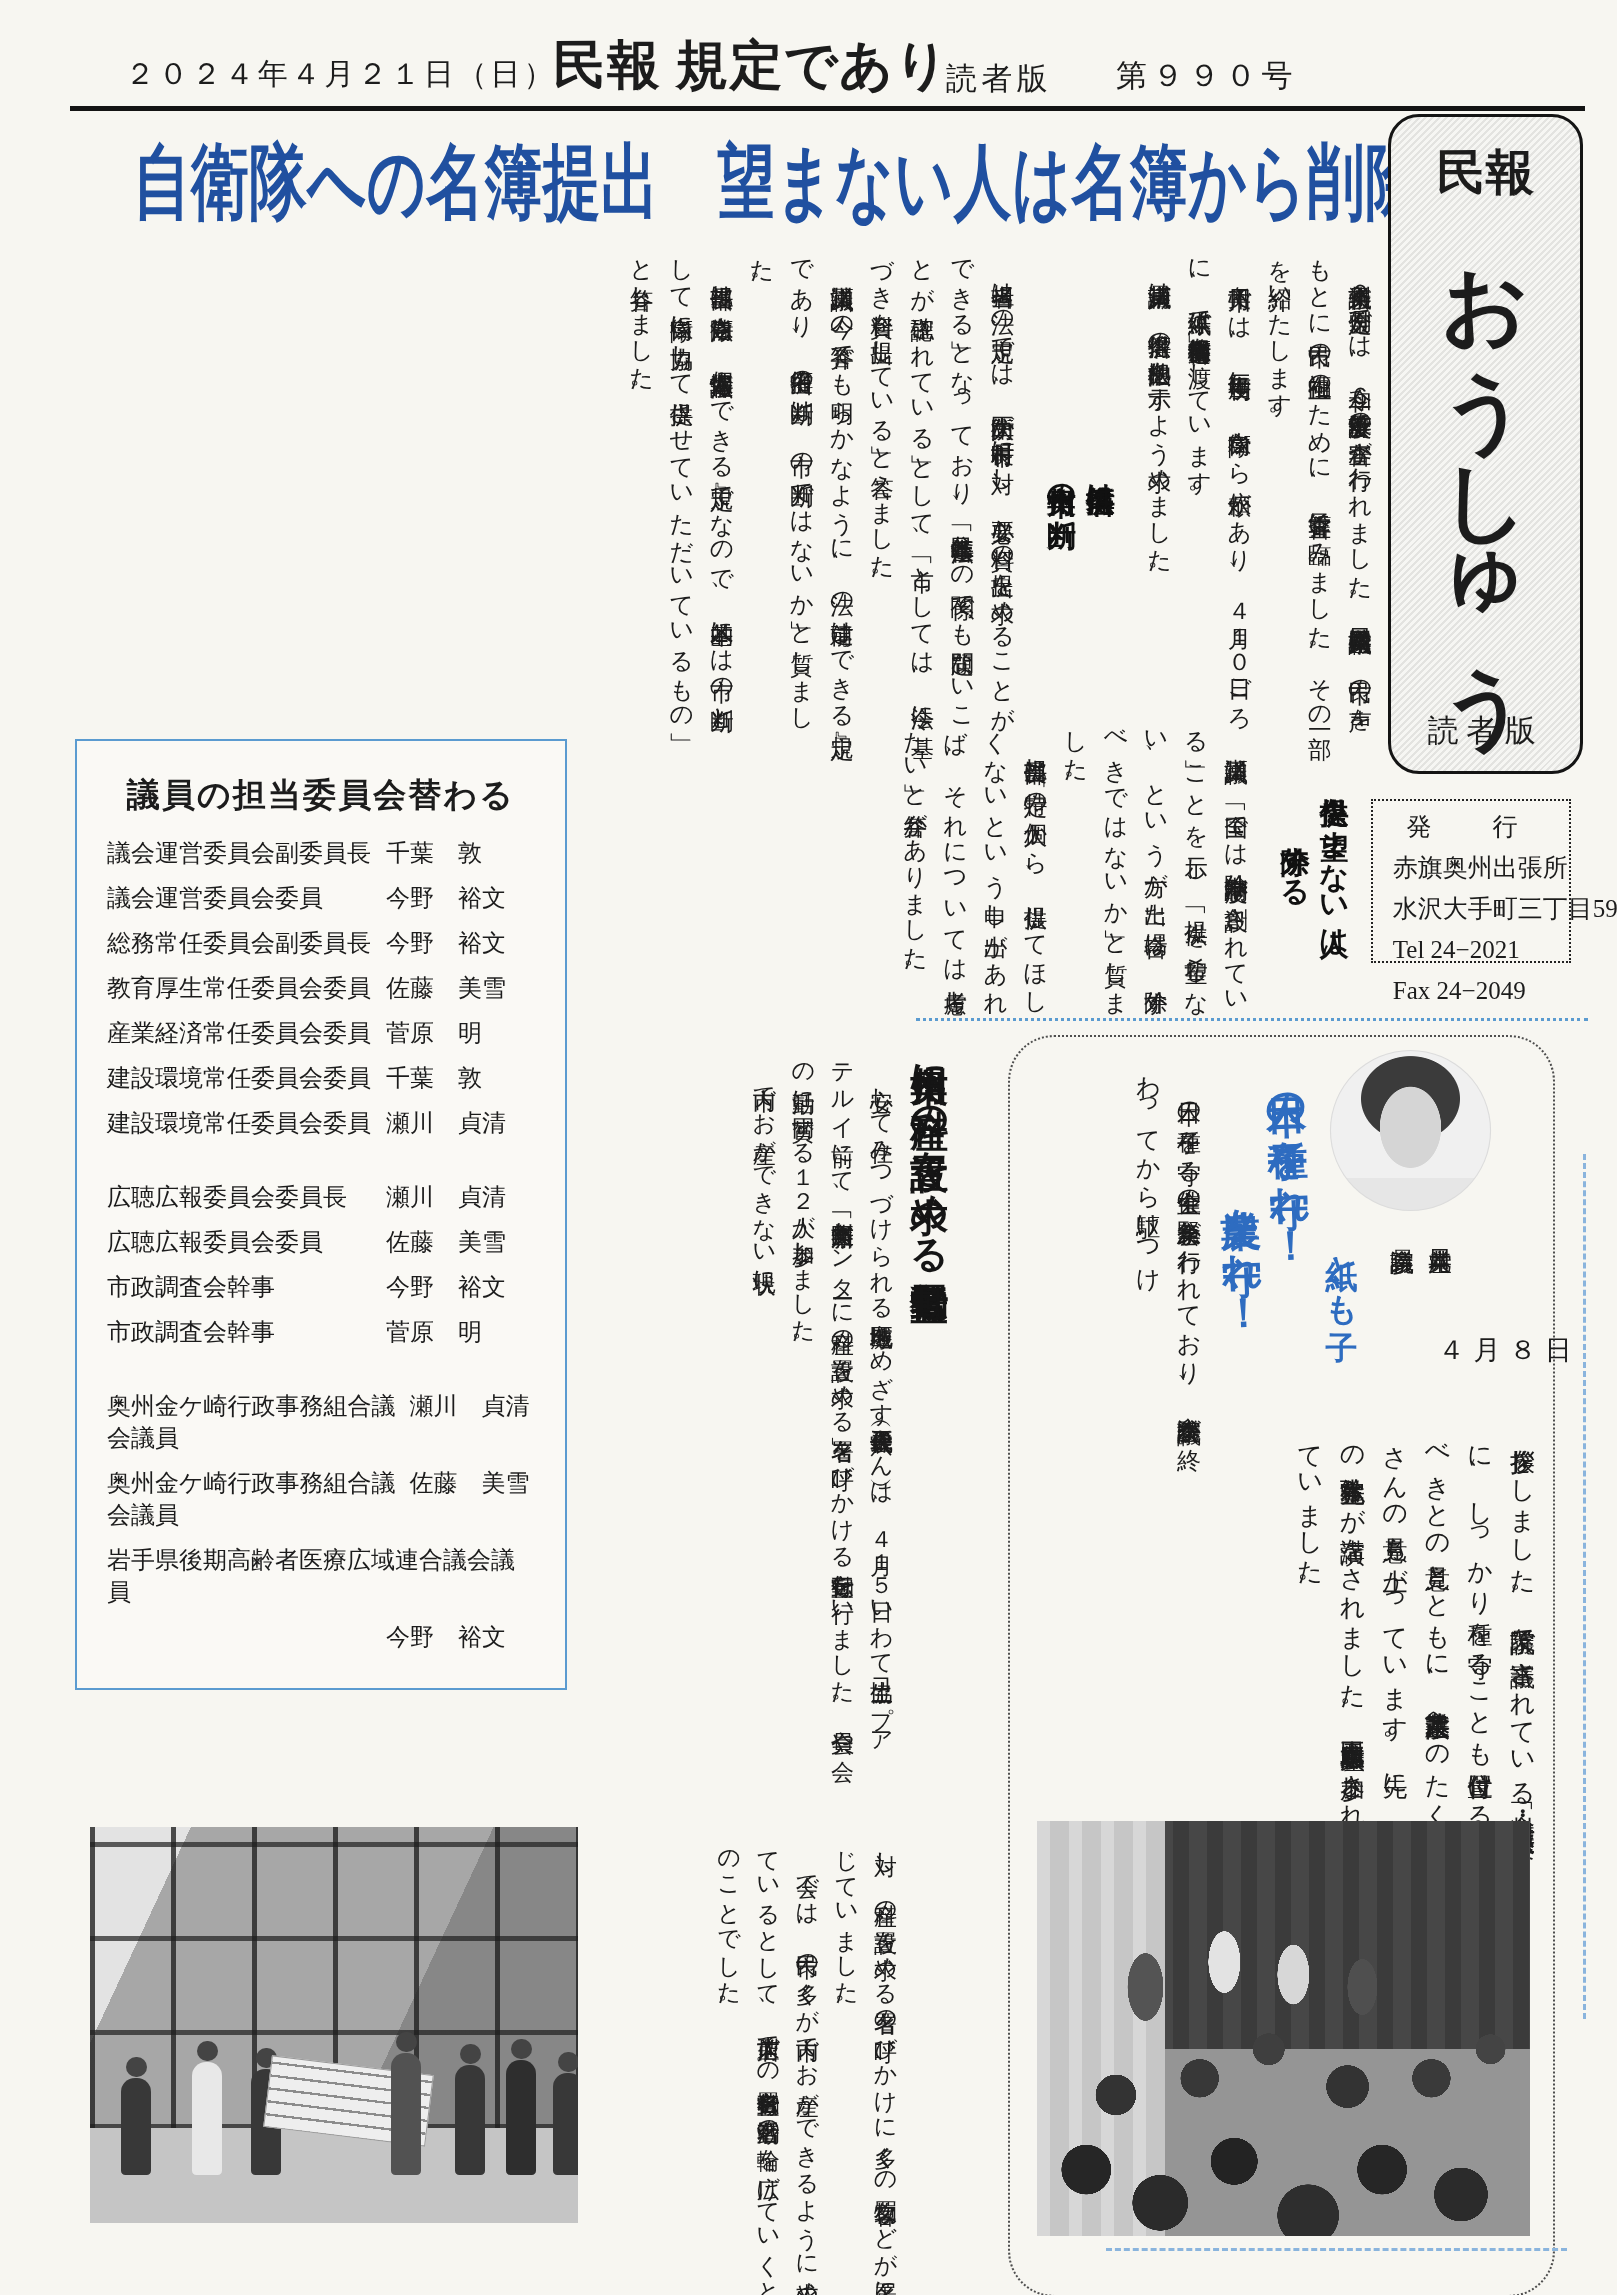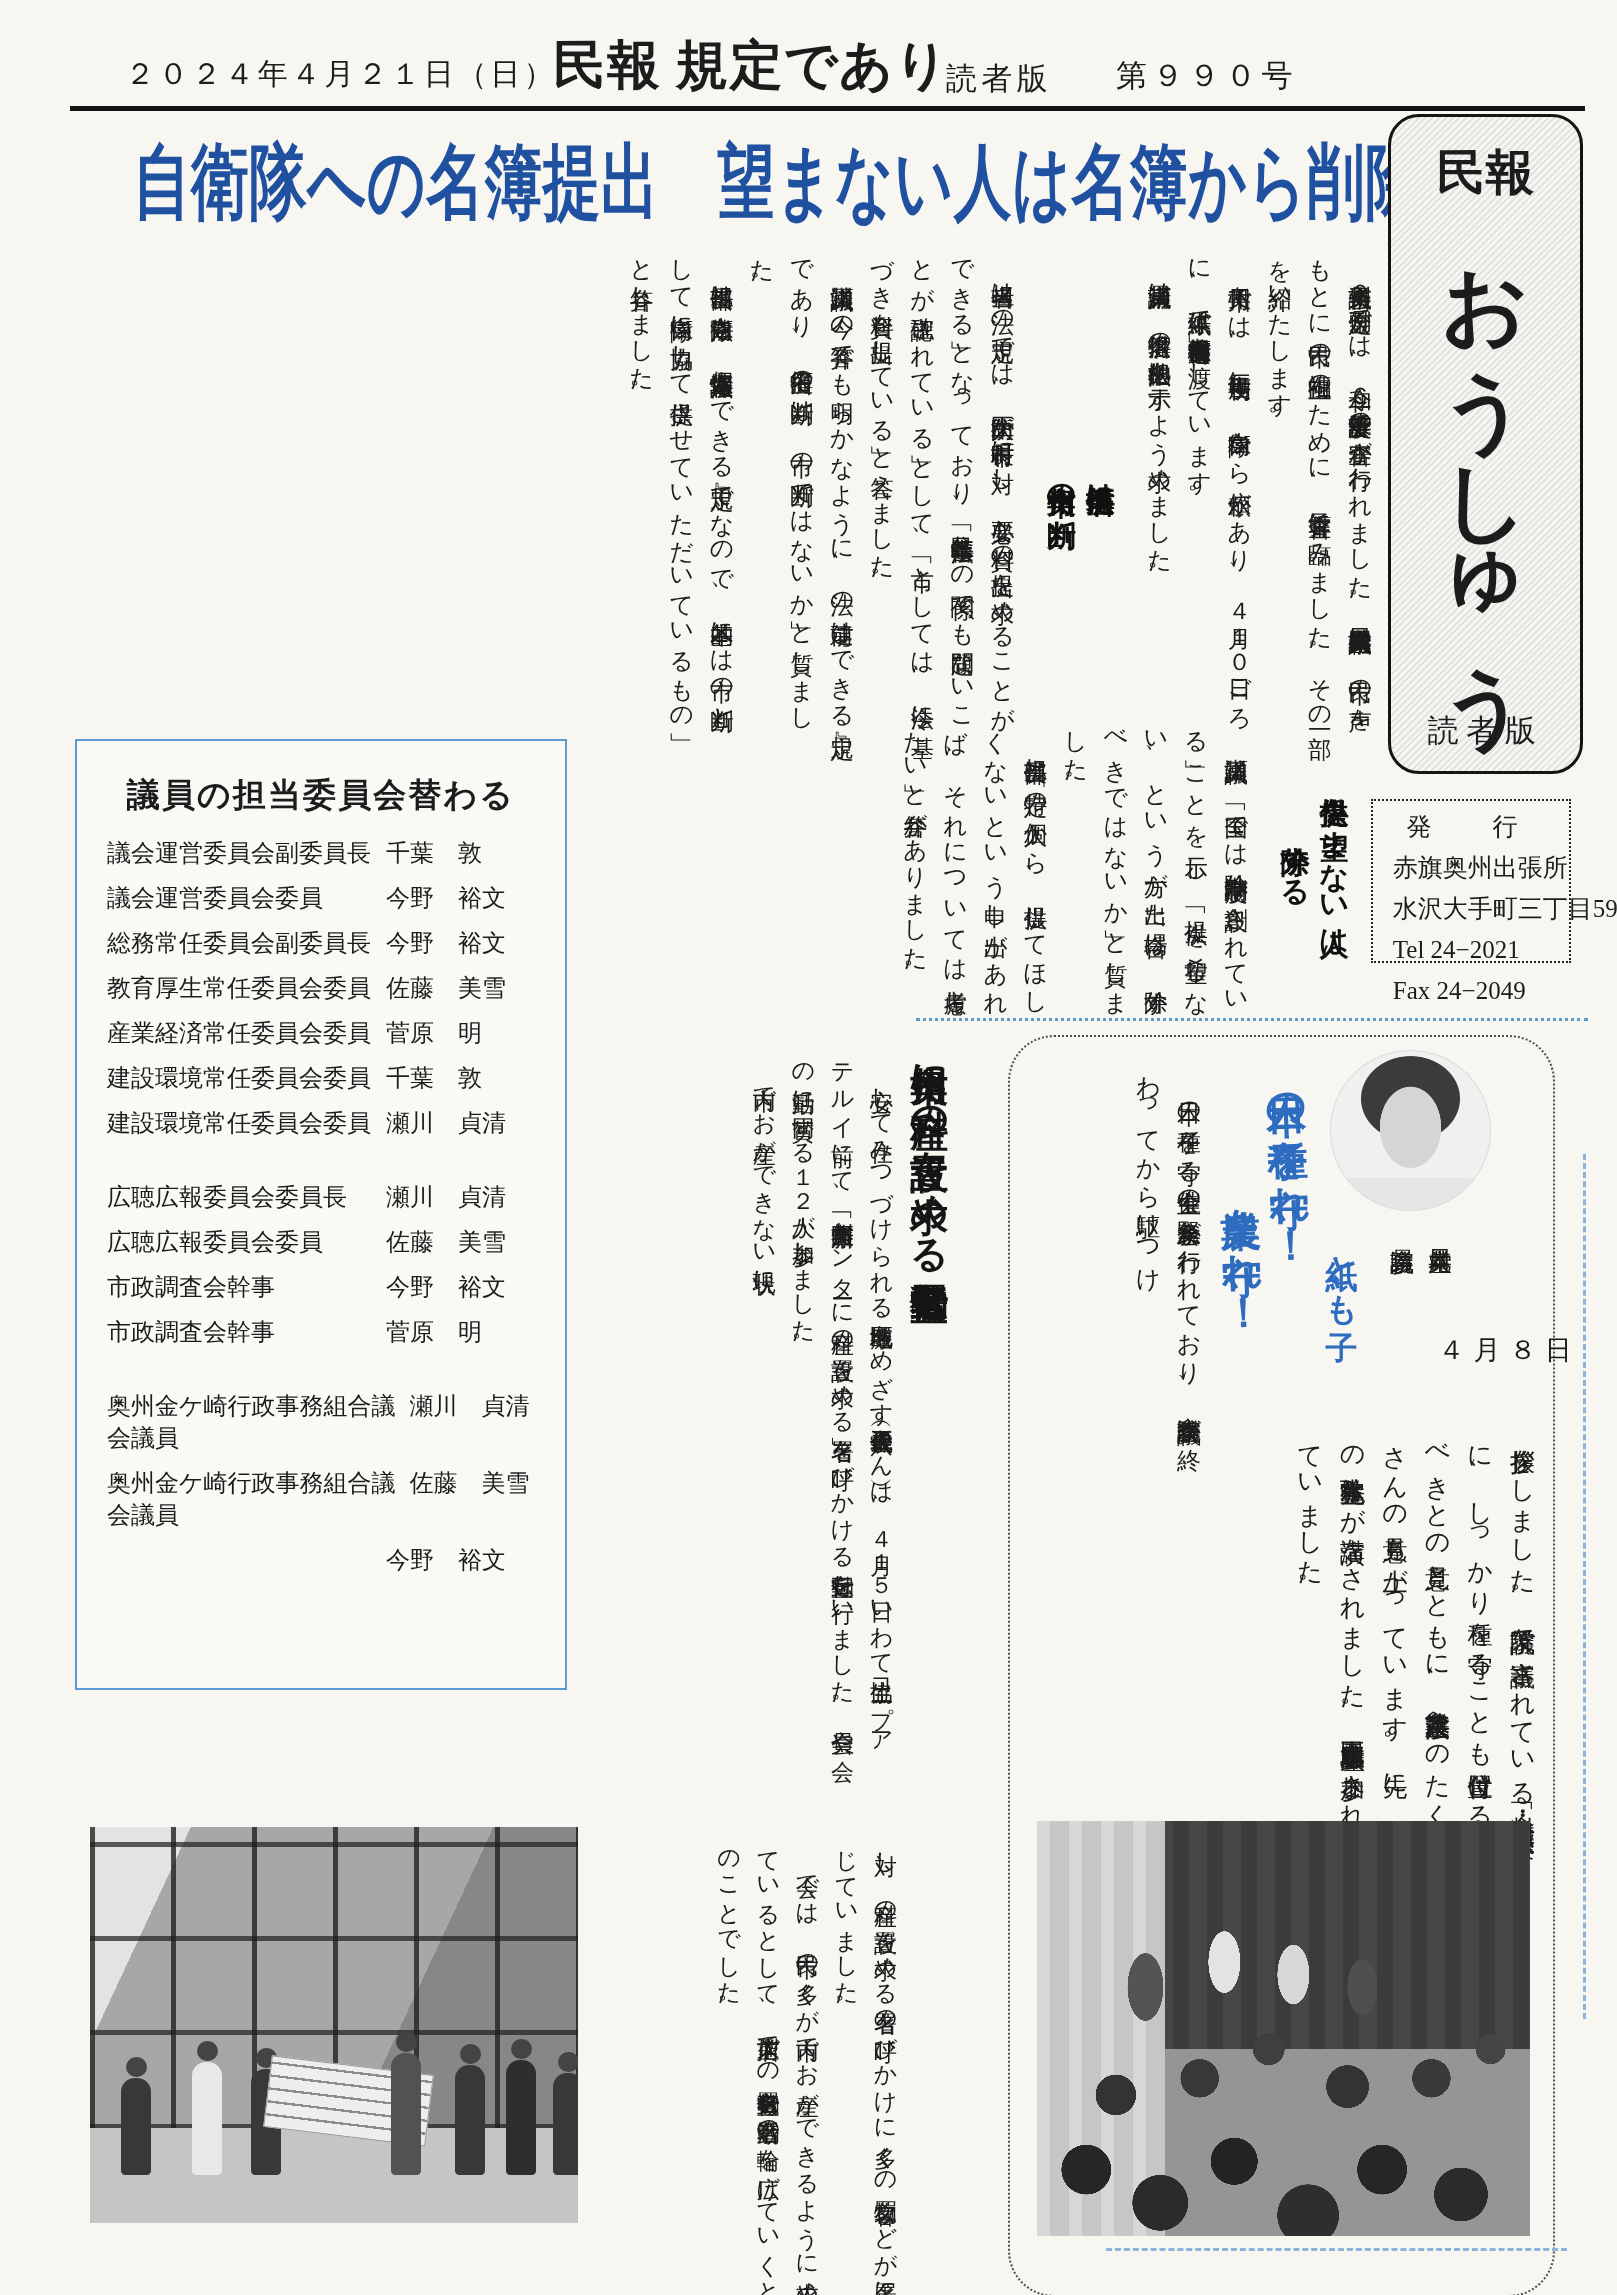--- a/index.html
+++ b/index.html
@@ -259,20 +259,23 @@
       </div>
     <div class="cgap"></div>
     <div class="crow">
         <span class="crole">奥州金ケ崎行政事務組合議会議員</span>
         <span class="cname">瀬川　貞清</span>
       </div>
     <div class="crow">
         <span class="crole">奥州金ケ崎行政事務組合議会議員</span>
         <span class="cname">佐藤　美雪</span>
       </div>
+    <div class="crow">
+        <span class="crole">岩手県後期高齢者医療広域連合議会議員</span>
+      </div>
     <div class="crow name-line">
         <span class="cname">今野　裕文</span>
       </div>
   </div>
 </div>
 
 <div class="abs v a2head">奥州市に産科の設置を求める署名宣伝行動</div>
 <div class="abs v a2colA">
   <p>　安心して住みつづけられる地域医療をめざす会（代表宍戸三保子さん）は、４月１５日いわて生協コープアテルイ前にて、「奥州市新医療センターに産科の設置を求める署名」を呼びかける宣伝行動を行いました。会員や会の活動に賛同する１２人が参加しました。</p>
   <p>　市内でお産ができない現状に</p>

